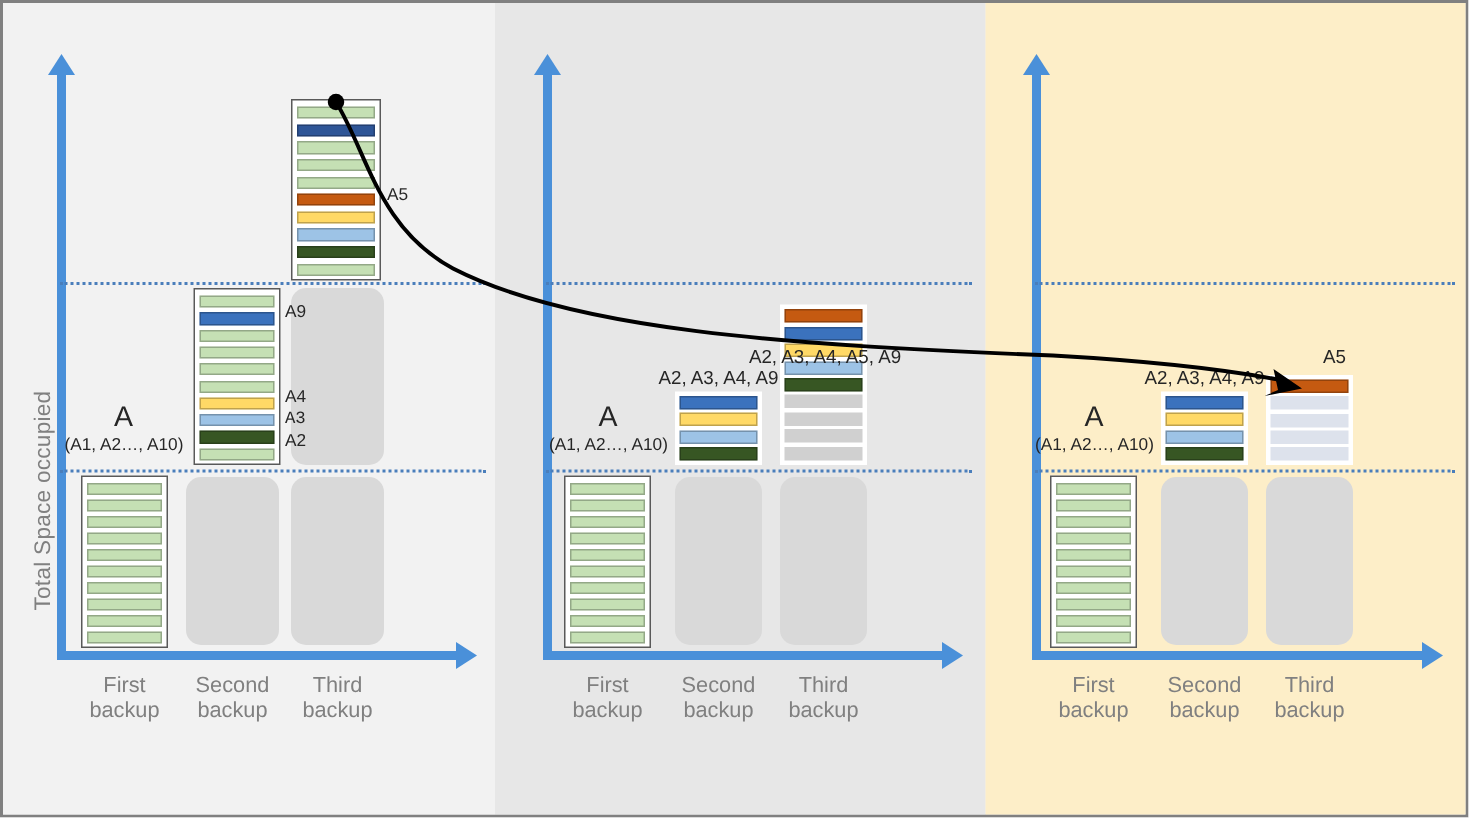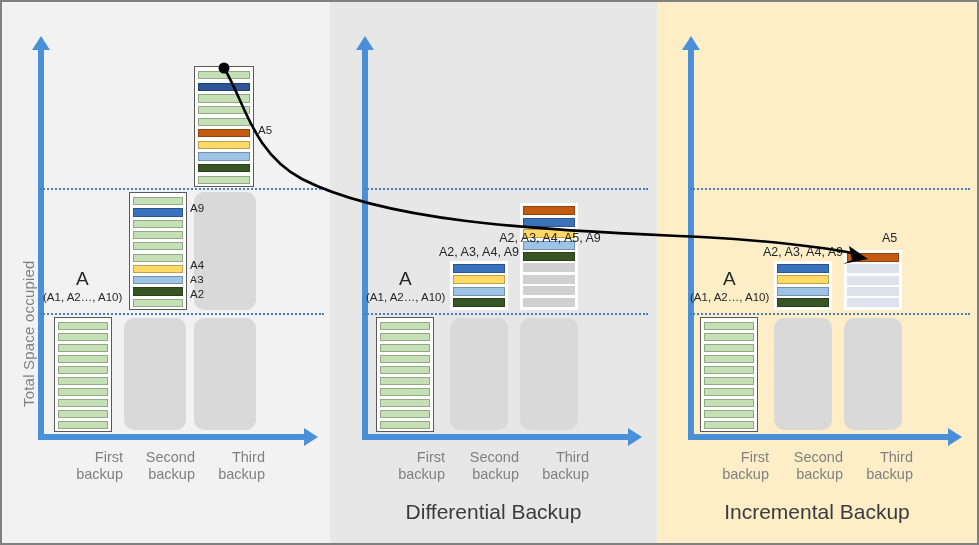--- a/index.html
+++ b/index.html
@@ -21,21 +21,21 @@
   .ylabel{position:absolute;color:#808080;font-size:15px;letter-spacing:0.2px;
           transform:rotate(-90deg);transform-origin:left top;white-space:nowrap;}
 
   
   .stack{position:absolute;box-sizing:border-box;background:#ffffff;}
   .stack.framed{border:1.5px solid #595959;}
   .seg{position:absolute;left:3px;right:3px;}
 
   .ghost{position:absolute;background:#d9d9d9;border-radius:10px;}
 
-  .tick{position:absolute;text-align:right;color:#808080;font-size:14.5px;line-height:17px;}
+  .tick{position:absolute;text-align:center;color:#808080;font-size:14.5px;line-height:17px;}
   .panel-title{position:absolute;text-align:center;color:#3b3b3b;font-size:21px;}
 
   .blabel{position:absolute;color:#262626;font-size:11.5px;white-space:nowrap;}
   .blabel.big{font-size:19px;}
   .grouplabel{position:absolute;color:#262626;font-size:12.5px;white-space:nowrap;text-align:center;}
 
   .arrow-layer{position:absolute;left:0;top:0;width:979px;height:545px;pointer-events:none;}
 </style>
 </head>
 <body>
@@ -175,21 +175,20 @@
   </div>
   <div class="tick" style="left:437px;top:447px;width:80px;">
     <div>Second</div>
     <div>backup</div>
   </div>
   <div class="tick" style="left:507px;top:447px;width:80px;">
     <div>Third</div>
     <div>backup</div>
   </div>
 
-  <div class="panel-title" style="left:328px;top:498px;width:327px;">Differential Backup</div>
 
   <div class="axis-v-head" style="left:680px;top:34px;"></div>
   <div class="axis-v" style="left:686px;top:46px;height:392px;"></div>
   <div class="axis-h" style="left:686px;top:432px;width:262px;"></div>
   <div class="axis-h-head" style="left:946px;top:426px;"></div>
 
   <div class="gridline" style="left:688px;top:186px;width:280px;"></div>
   <div class="gridline" style="left:688px;top:311px;width:280px;"></div>
 
   <div class="ghost" style="left:772px;top:316px;width:58px;height:112px;"></div>
@@ -233,21 +232,20 @@
   </div>
   <div class="tick" style="left:761px;top:447px;width:80px;">
     <div>Second</div>
     <div>backup</div>
   </div>
   <div class="tick" style="left:831px;top:447px;width:80px;">
     <div>Third</div>
     <div>backup</div>
   </div>
 
-  <div class="panel-title" style="left:655px;top:498px;width:320px;">Incremental Backup</div>
 
   <svg class="arrow-layer" viewBox="0 0 979 545">
     <path d="M 222 66 C 243 100, 250 150, 300 177 C 380 218, 520 228, 700 235 C 770 239, 820 245, 855 252" fill="none" stroke="#000000" stroke-width="2.6"></path>
     <circle cx="222" cy="66" r="5.5" fill="#000000"></circle>
     <polygon points="866,257 847,244 850,258 841,262" fill="#000000"></polygon>
   </svg>
 
 </div>
 
 </body></html>

